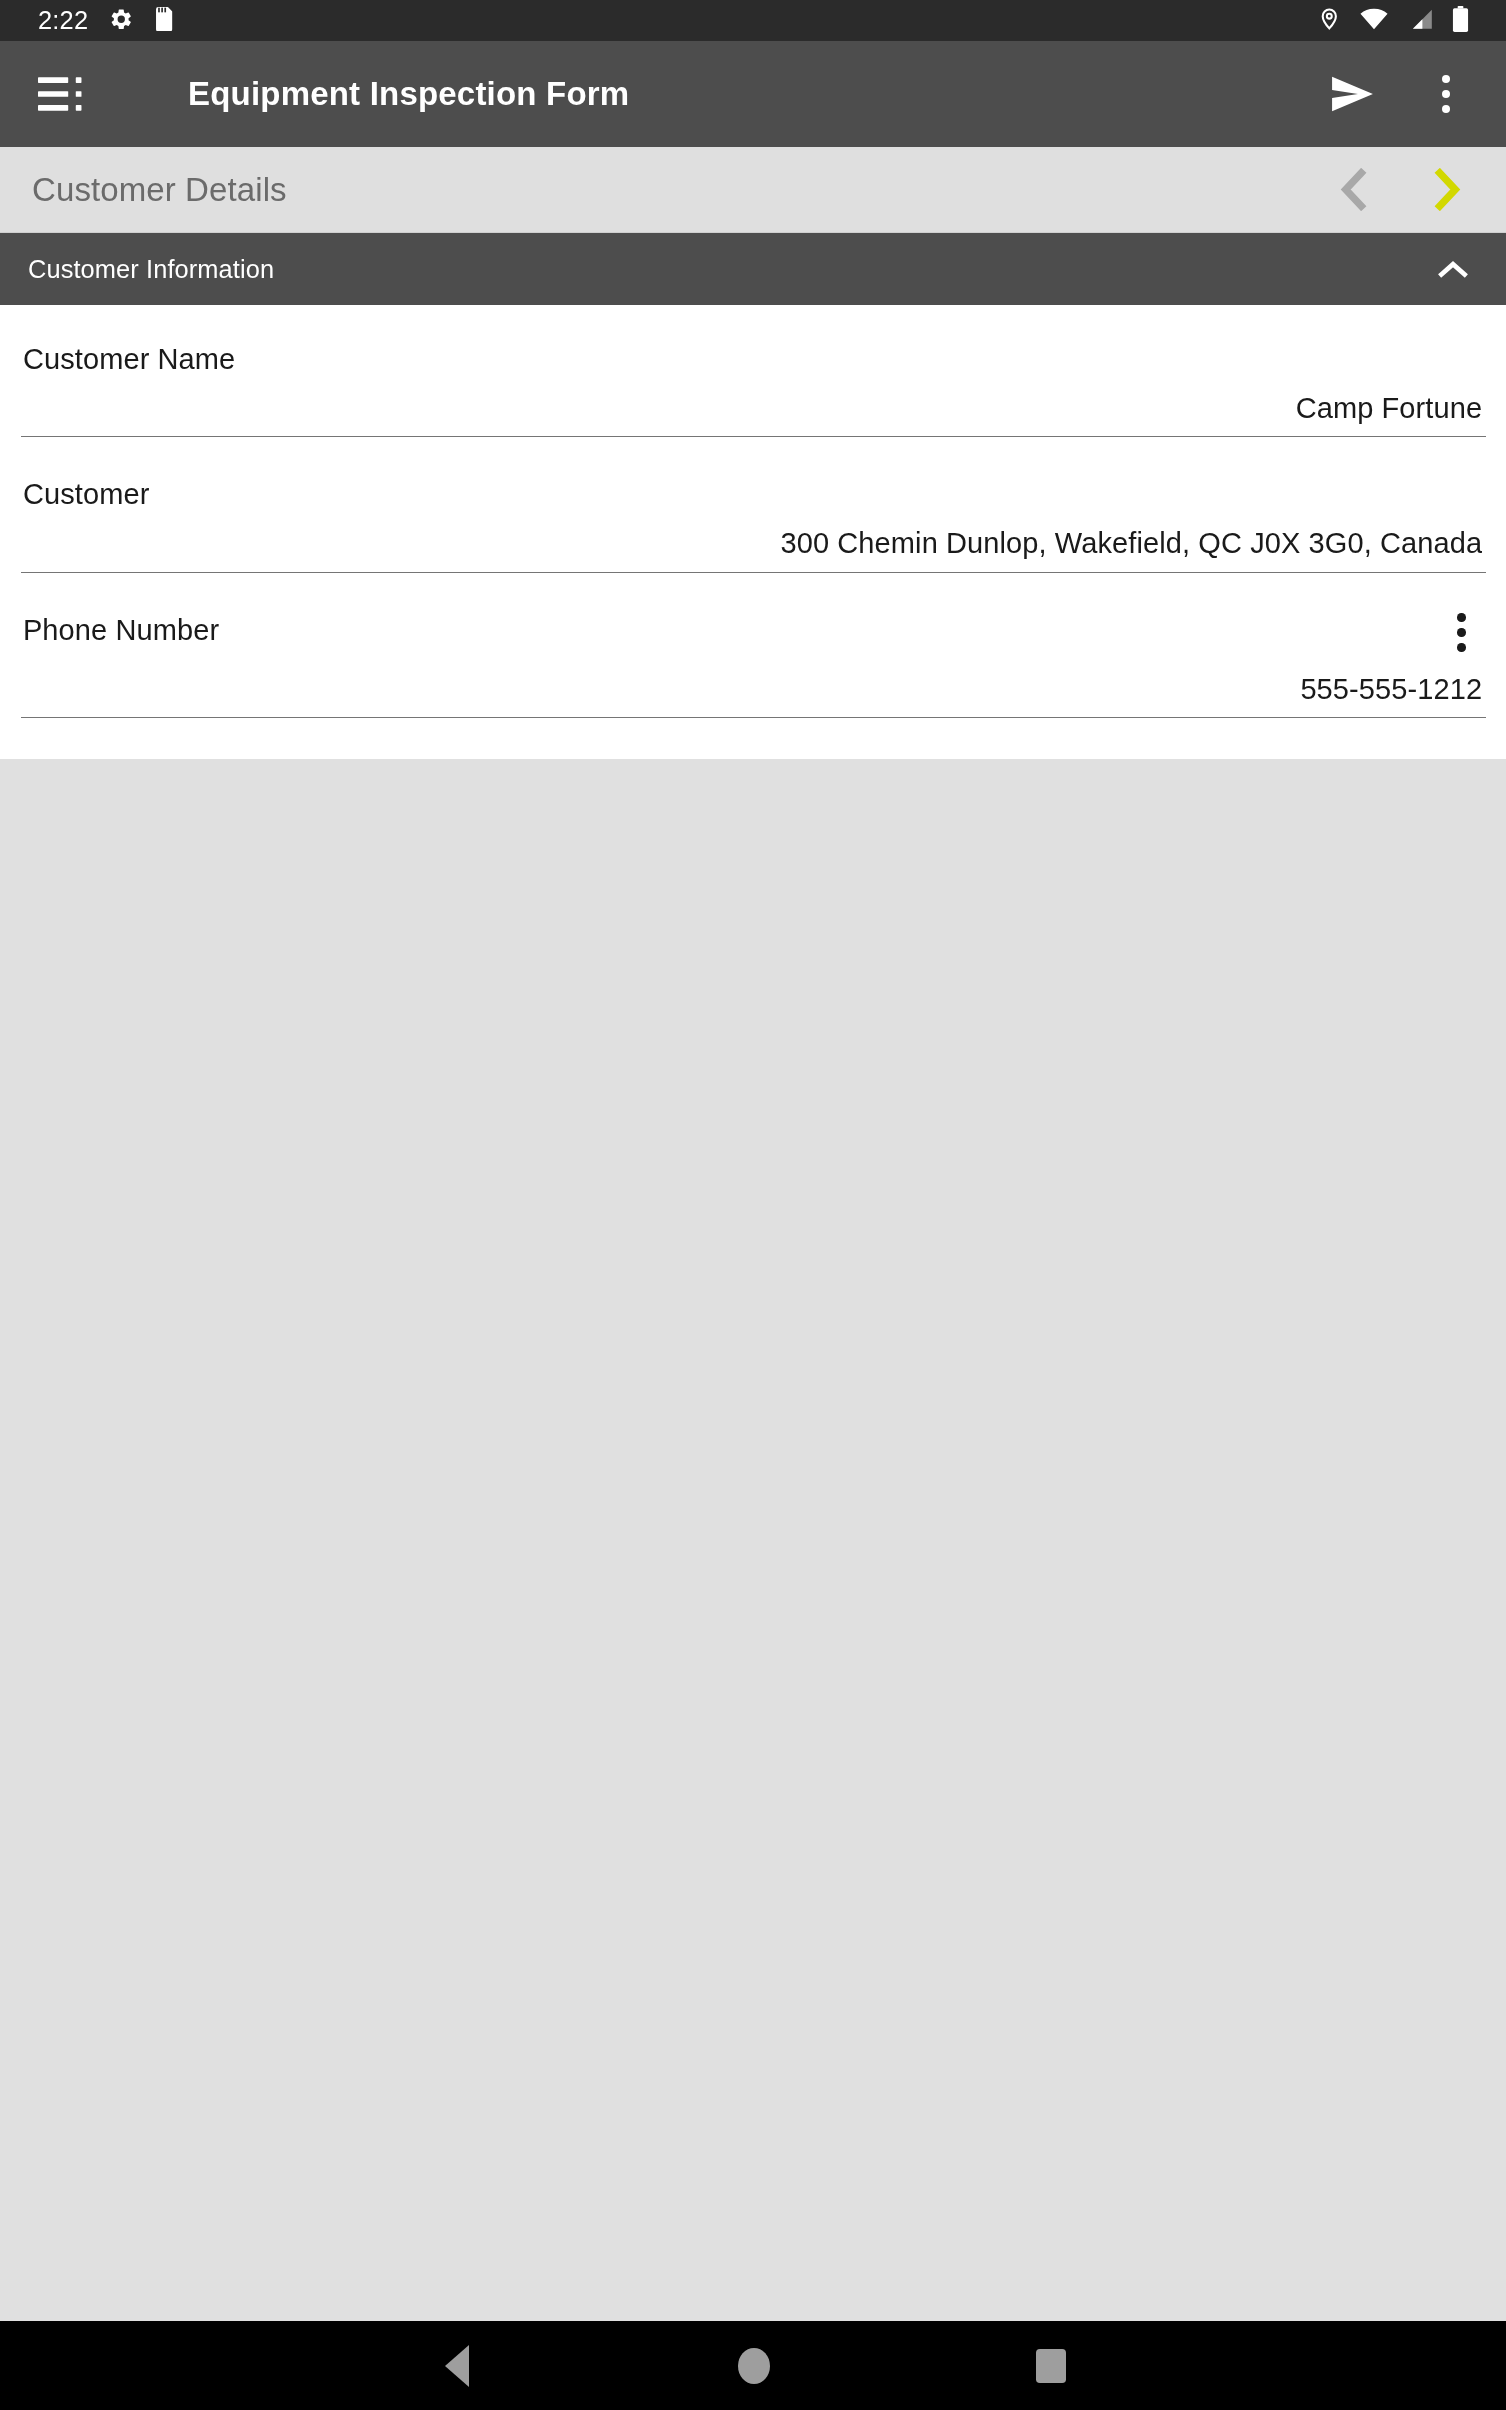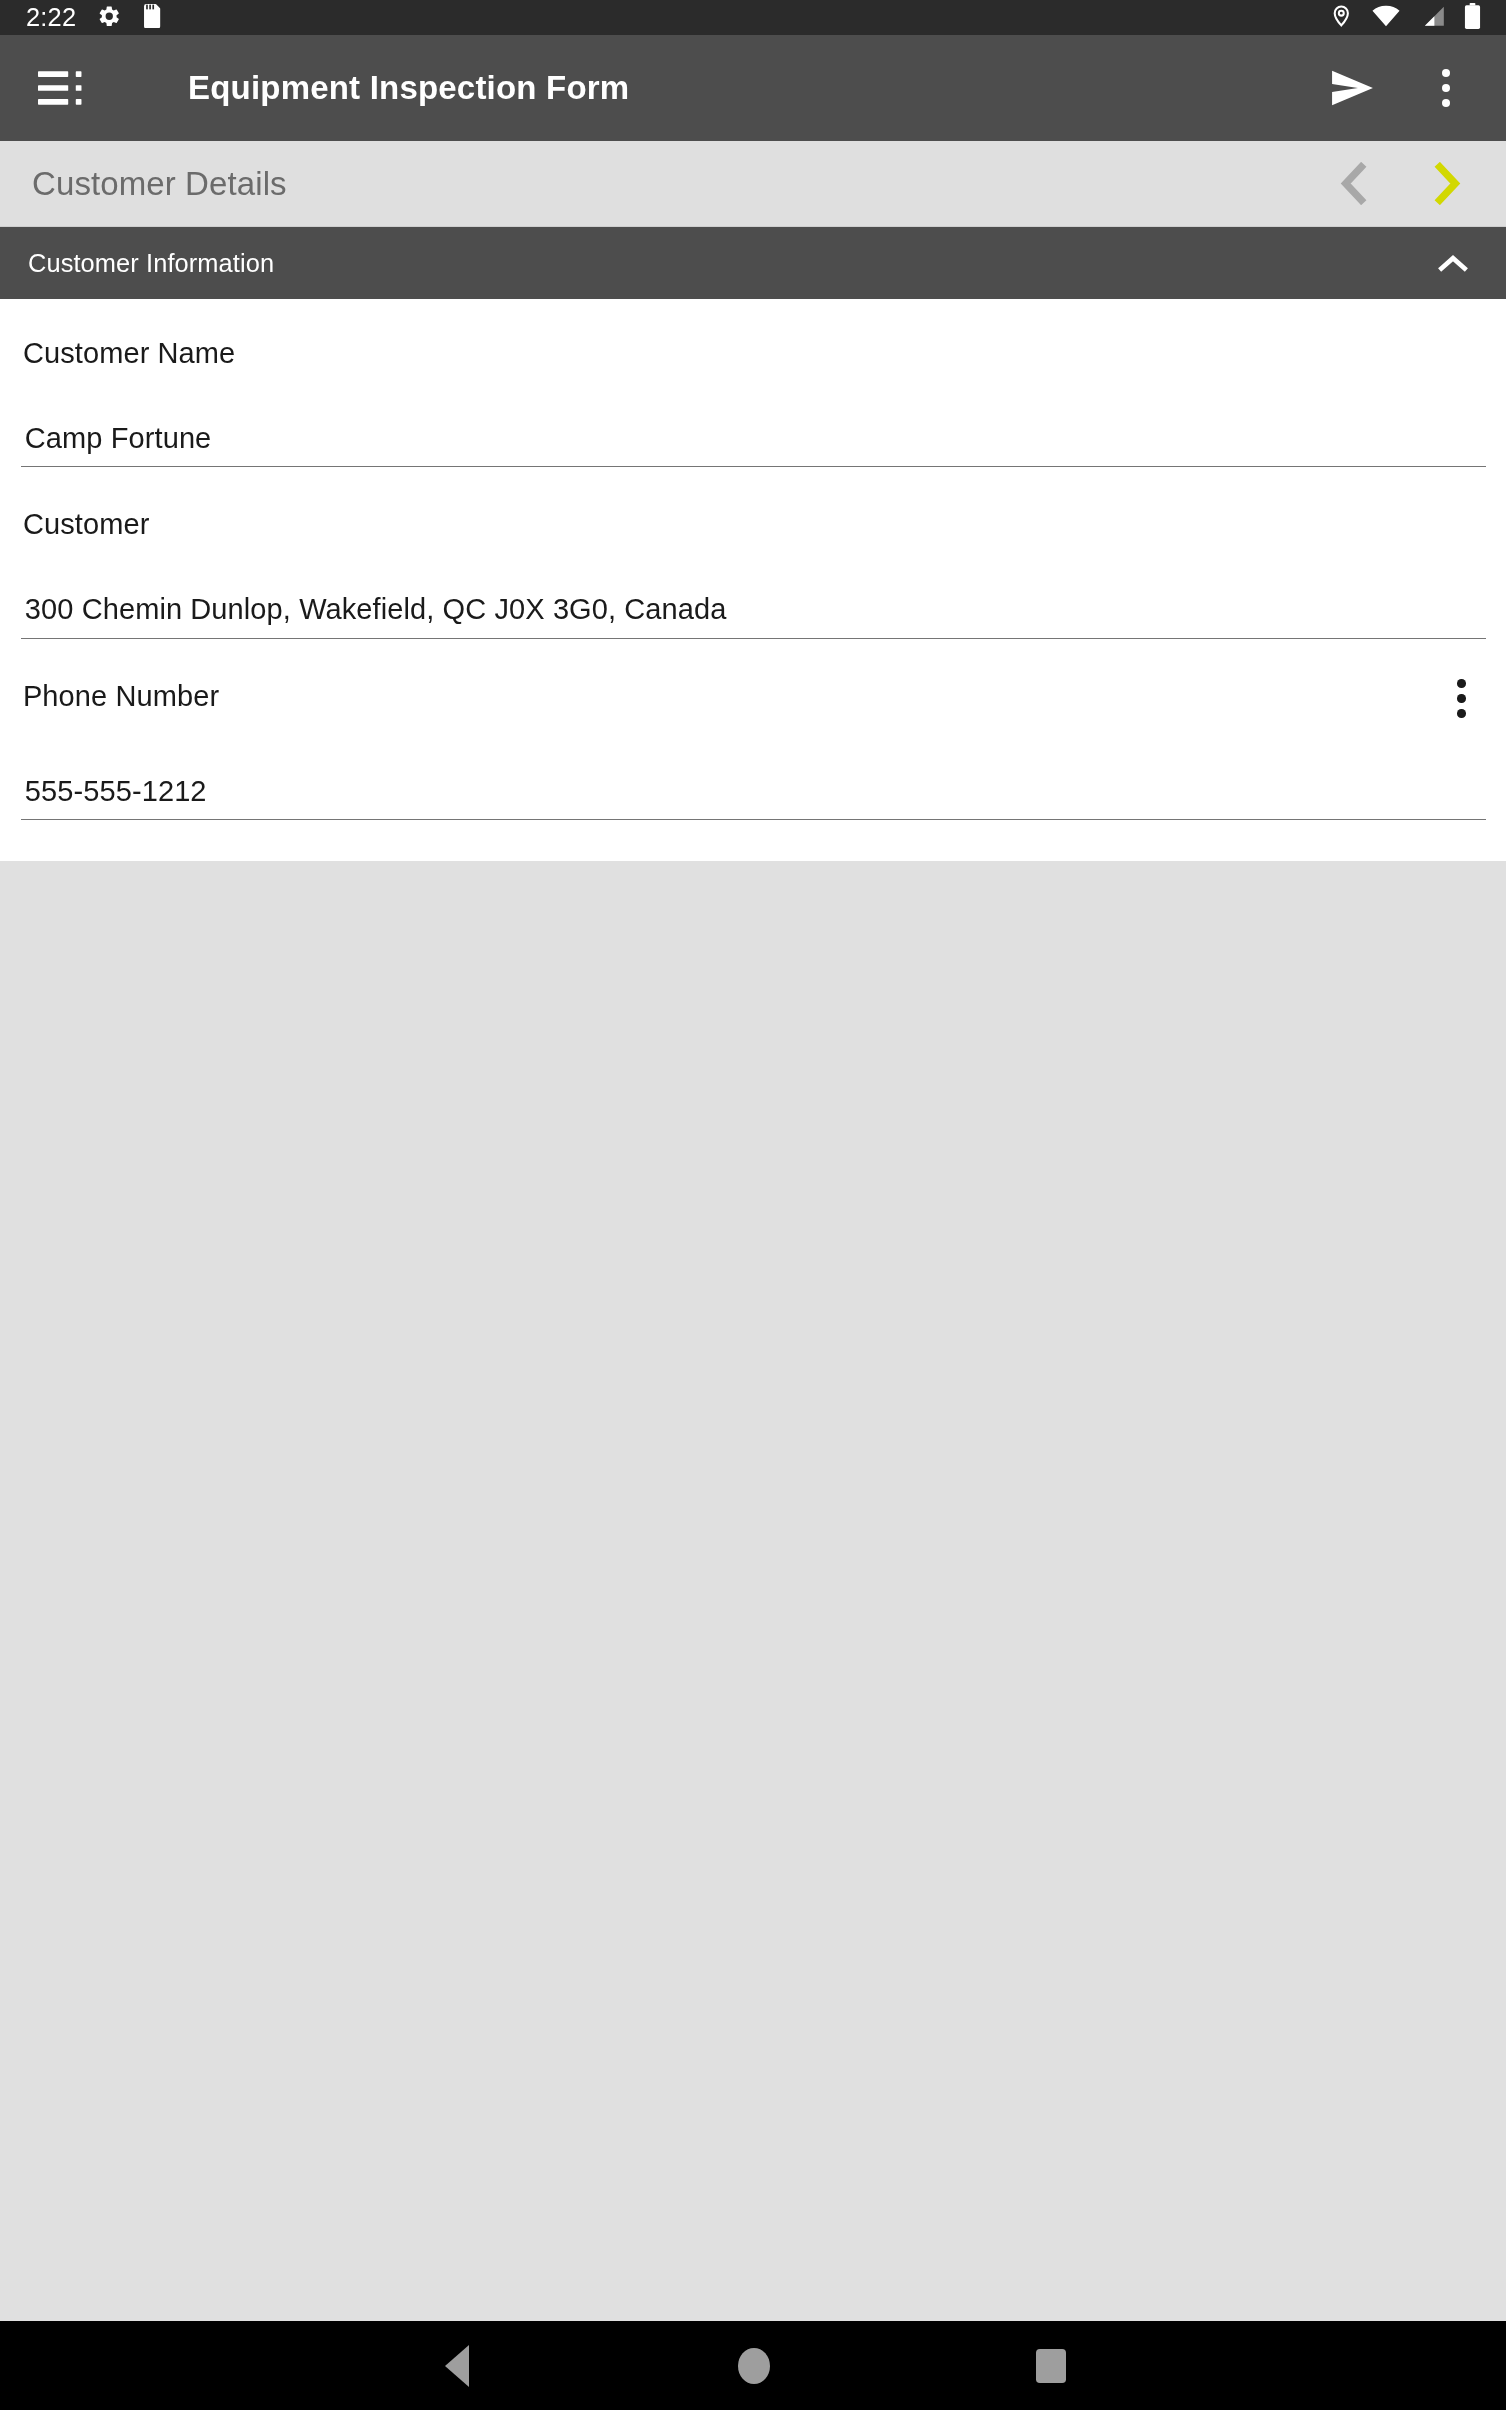--- a/index.html
+++ b/index.html
@@ -16,25 +16,25 @@
     position: relative;
     width: 1507px;
     height: 2411px;
     display: flex;
     flex-direction: column;
     overflow: hidden;
   }
 
   
   .status-bar {
-    height: 35px;
+    height: 41px;
     background: #2b2b2b;
     display: flex;
     align-items: center;
-    padding: 0 26px;
+    padding: 0 38px;
     flex: 0 0 auto;
   }
   .status-left {
     display: flex;
     align-items: center;
     gap: 21px;
   }
   .status-time {
     color: #ffffff;
     font-size: 25.4px;
@@ -168,23 +168,24 @@
     margin-left: auto;
     width: 49px;
     height: 49px;
     display: flex;
     align-items: center;
     justify-content: center;
     cursor: pointer;
     margin-top: -5.6px;
   }
   .field-input {
-    margin-top: 52px;
+    margin-top: 16px;
     border-bottom: 1.9px solid #757575;
     padding: 0 3.8px 11.3px 3.8px;
+    text-align: right;
   }
   .field-value {
     color: #1a1a1a;
     font-size: 29px;
     letter-spacing: 0.1px;
     white-space: nowrap;
     overflow: hidden;
   }
 
   

